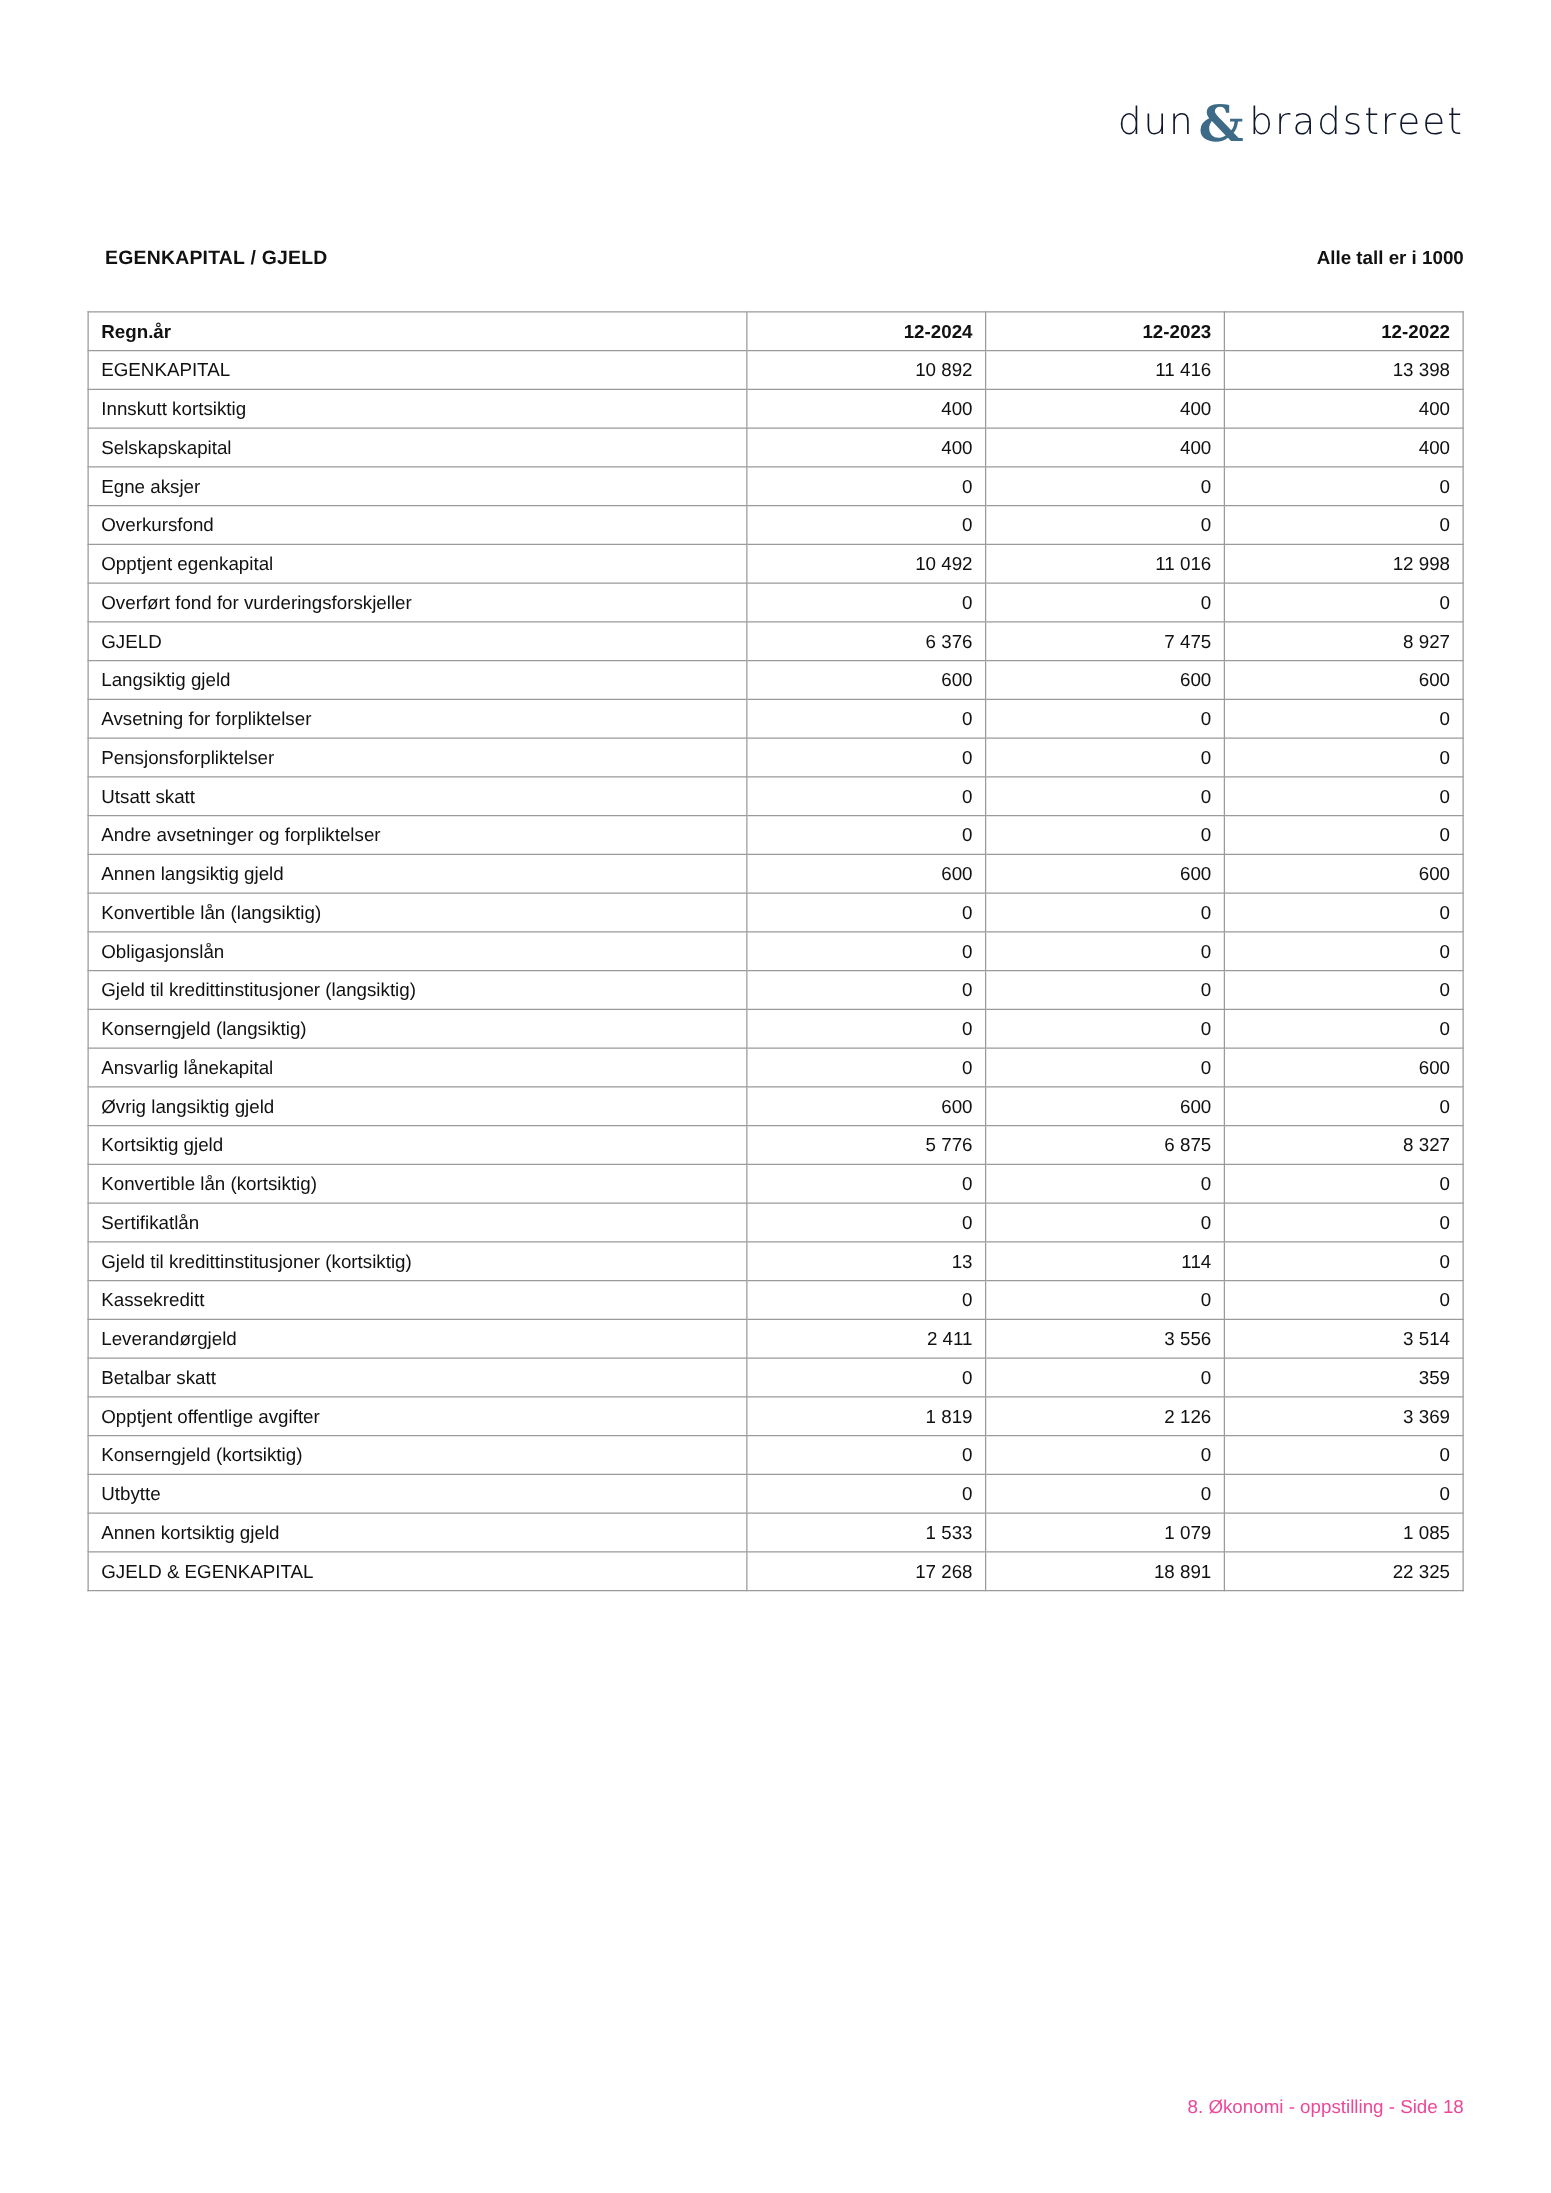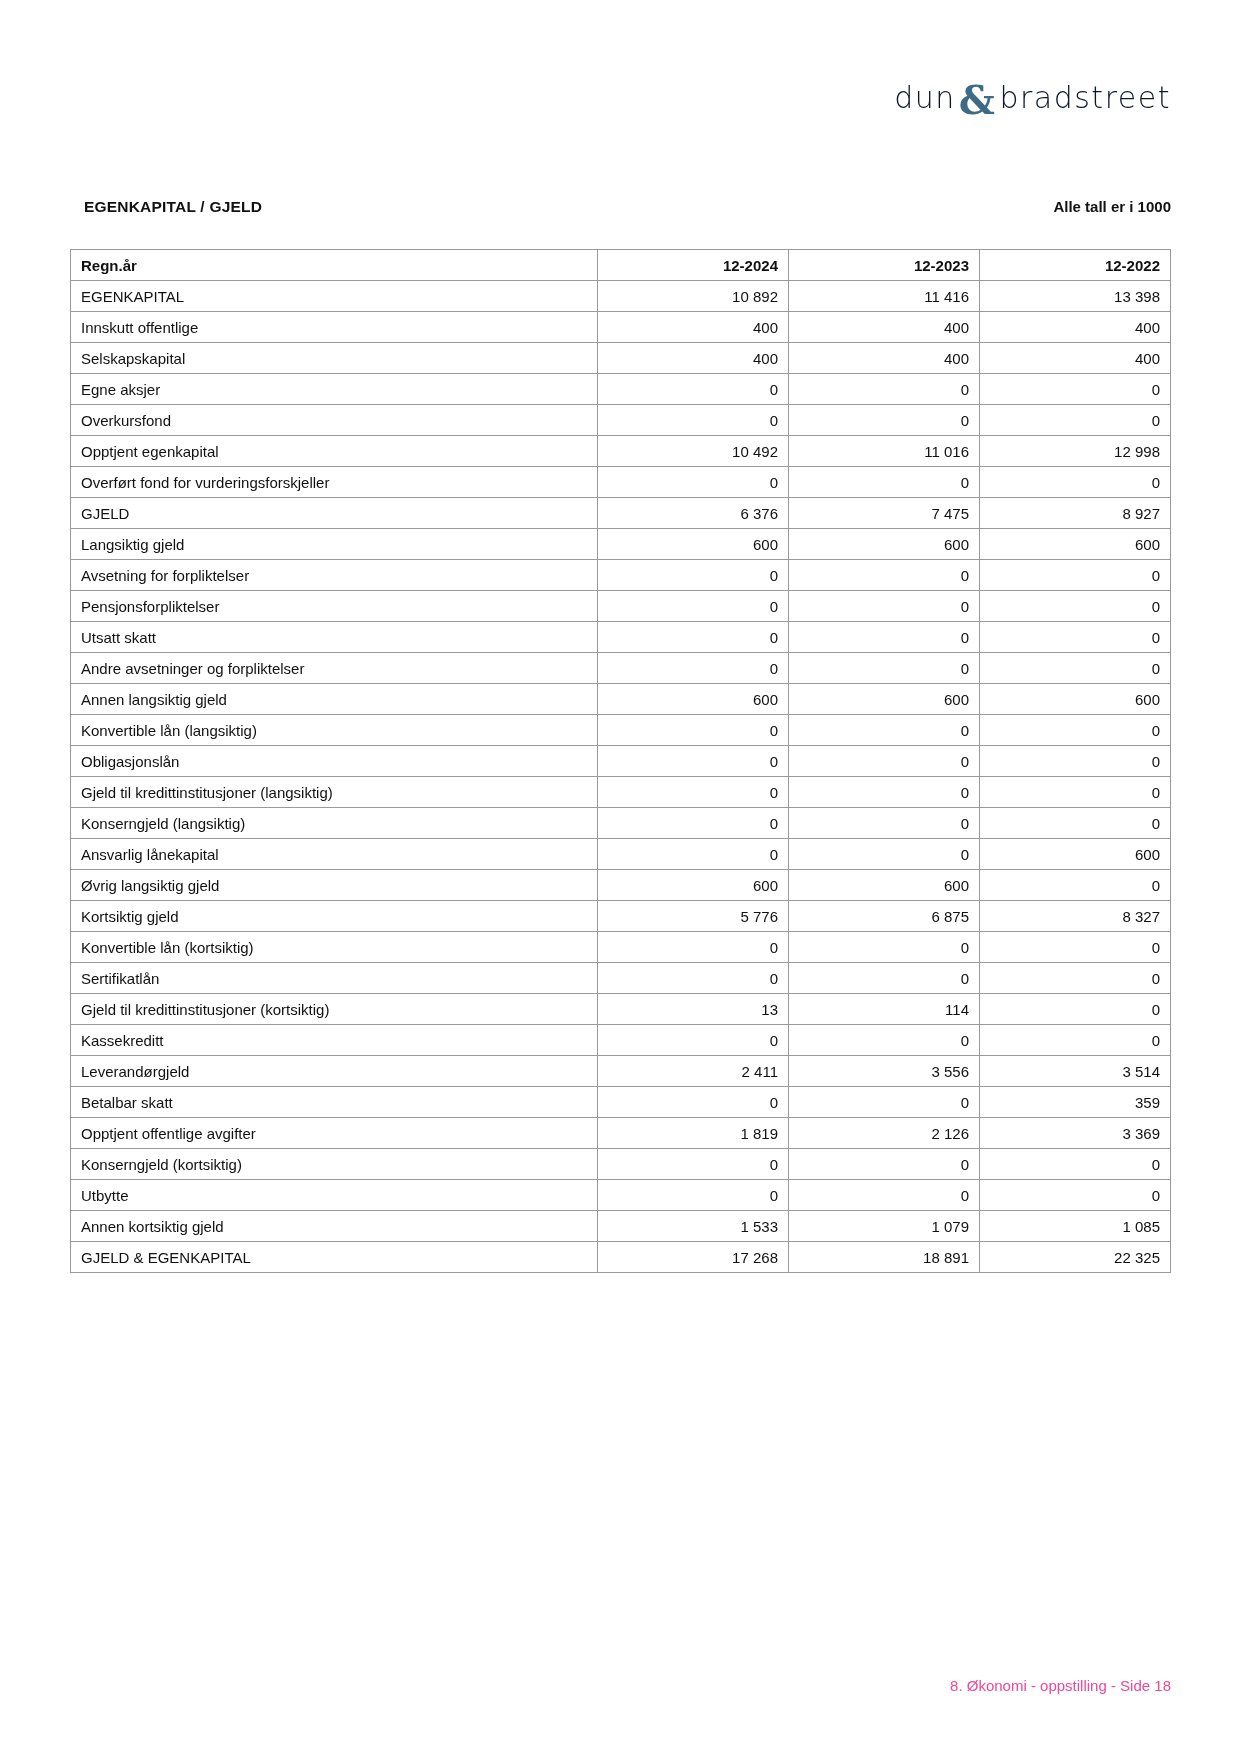--- a/index.html
+++ b/index.html
@@ -142,21 +142,21 @@
             <td class="val">12-2023</td>
             <td class="val">12-2022</td>
           </tr>
           <tr class="bold">
             <td class="label">EGENKAPITAL</td>
             <td class="val">10 892</td>
             <td class="val">11 416</td>
             <td class="val">13 398</td>
           </tr>
           <tr class="bold">
-            <td class="label">Innskutt offentlige</td>
+            <td class="label">Innskutt kortsiktig</td>
             <td class="val">400</td>
             <td class="val">400</td>
             <td class="val">400</td>
           </tr>
           <tr class="">
             <td class="label">Selskapskapital</td>
             <td class="val">400</td>
             <td class="val">400</td>
             <td class="val">400</td>
           </tr>

